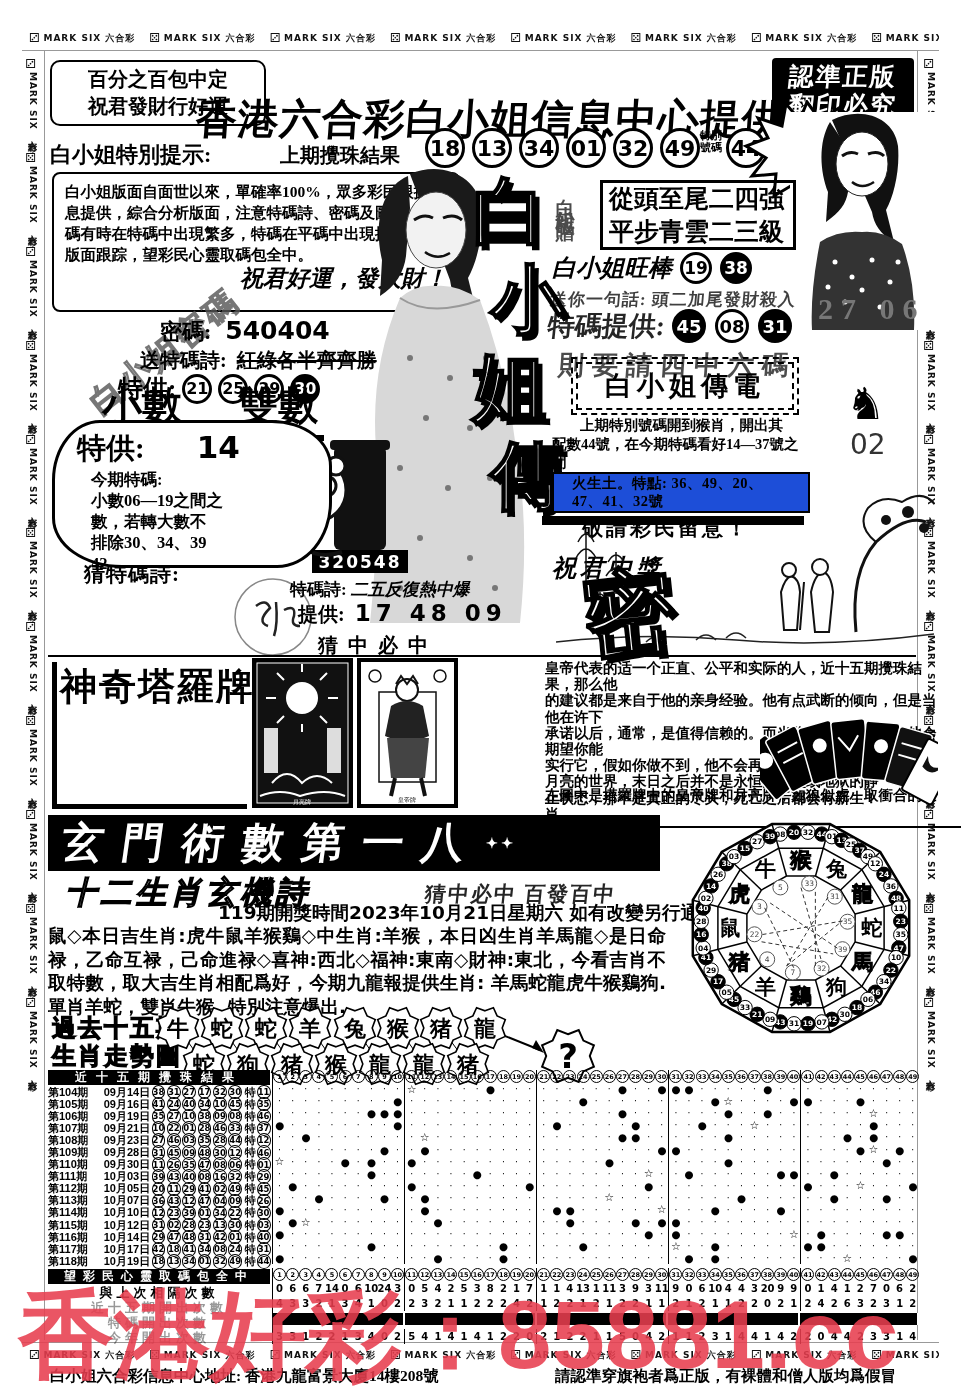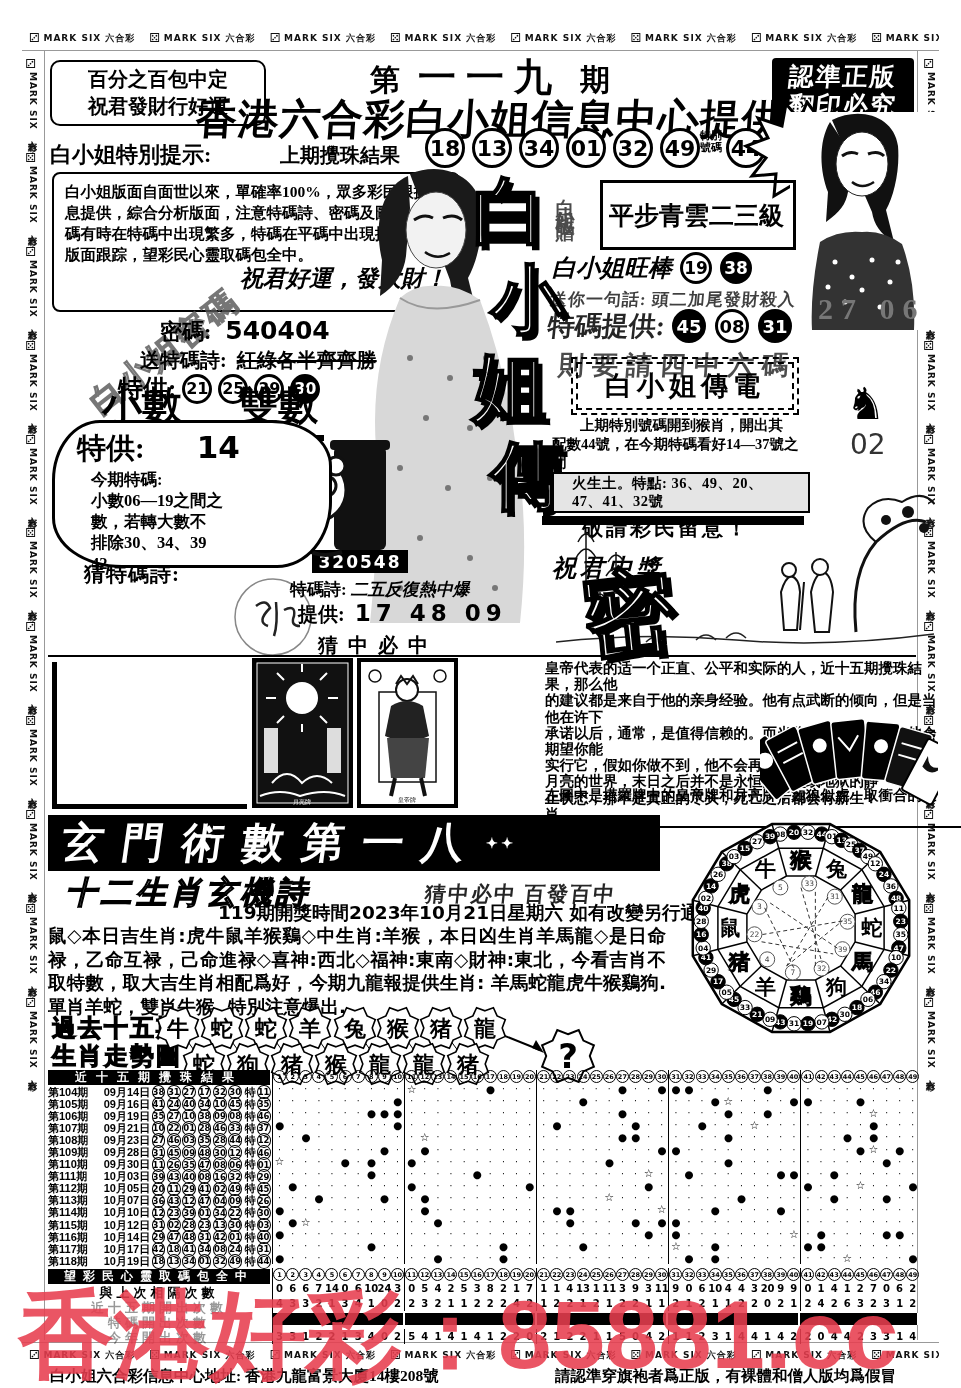--- a/index.html
+++ b/index.html
@@ -208,25 +208,20 @@
         <span class="die">⚂</span>
         <span>MARK SIX 六合彩</span>
       </span>
     </div>
 
   <div class="abs box2" style="left:50px;top:60px;width:212px;height:62px;border-radius:10px;display:flex;flex-direction:column;align-items:center;justify-content:center;">
     <div class="b" style="font-size:20px;">百分之百包中定</div>
     <div class="b" style="font-size:20px;">祝君發財行好運</div>
   </div>
 
-  <div class="abs" style="left:280px;top:52px;width:420px;text-align:center;font-weight:bold;">
-    <span style="font-size:30px;">第</span>
-    <span style="font-size:38px;letter-spacing:10px;margin:0 14px;">一一九</span>
-    <span style="font-size:30px;">期</span>
-  </div>
 
   <div class="abs b" style="left:190px;top:92px;width:600px;font-size:41px;transform:skewX(-4deg);letter-spacing:1px;text-align:center;">香港六合彩白小姐信息中心提供</div>
 
   <div class="abs black-banner" style="left:772px;top:58px;width:142px;height:66px;flex-direction:column;border-radius:4px;">
     <div style="font-size:25px;letter-spacing:2px;transform:skewX(-6deg);">認準正版</div>
     <div style="font-size:25px;letter-spacing:2px;transform:skewX(-6deg);margin-top:-4px;">翻印必究</div>
   </div>
 
   <div class="abs b" style="left:50px;top:140px;font-size:22px;">白小姐特別提示:</div>
   <div class="abs b" style="left:280px;top:142px;font-size:20px;">上期攪珠結果</div>
@@ -353,20 +348,21 @@
   <div class="abs" id="vertical-title" style="left:462px;top:168px;width:95px;">
       <div class="outline-txt" style="font-size: 74px; line-height: 88px; text-align: center; transform: translateX(0px);">白</div>
       <div class="outline-txt" style="font-size: 74px; line-height: 88px; text-align: center; transform: translateX(18px);">小</div>
       <div class="outline-txt" style="font-size: 74px; line-height: 88px; text-align: center; transform: translateX(0px);">姐</div>
       <div class="outline-txt" style="font-size: 74px; line-height: 88px; text-align: center; transform: translateX(18px);">傳</div>
     </div>
   <div class="abs outline-txt" style="left:582px;top:552px;font-size:92px;transform:rotate(-6deg);z-index:4;">密</div>
 
   <div class="abs b" style="left:552px;top:184px;writing-mode:vertical-rl;font-size:19px;letter-spacing:6px;opacity:.7;">白小姐敬贈</div>
   <div class="abs" style="left:600px;top:180px;width:196px;height:70px;border:3.5px solid #000;display:flex;flex-direction:column;justify-content:center;padding-left:6px;box-sizing:border-box;">
+    <div class="b" style="font-size:25px;">從頭至尾二四強</div>
     <div class="b" style="font-size:25px;">平步青雲二三級</div>
   </div>
   <div class="abs" style="left:552px;top:252px;display:flex;align-items:center;gap:8px;">
     <span class="b" style="font-size:24px;font-style:italic;">白小姐旺棒</span>
     <span id="wangbang-circles" style="display:inline-flex;gap:8px;">
         <span class="nc" style="width: 32px; height: 32px; font-size: 17px;">19</span>
         <span class="nc filled" style="width: 32px; height: 32px; font-size: 17px;">38</span>
       </span>
   </div>
   <div class="abs b" style="left:550px;top:288px;font-size:17px;opacity:.75;transform:skewX(-5deg);letter-spacing:1px;">送你一句話: 頭二加尾發財殺入</div>
@@ -379,21 +375,21 @@
       </span>
   </div>
   <div class="abs b" style="left:558px;top:348px;font-size:26px;letter-spacing:8px;opacity:.7;transform:skewX(-4deg);">則要請四中六碼</div>
 
   <div class="abs" style="left:576px;top:362px;width:214px;height:44px;border:2px dashed #000;outline:2px dashed #000;outline-offset:3px;display:flex;align-items:center;justify-content:center;">
     <span class="b" style="font-size:27px;letter-spacing:5px;">白小姐傳電</span>
   </div>
   <div class="abs b" style="left:552px;top:416px;width:258px;font-size:14.5px;line-height:18.5px;">
     <div style="text-indent:28px;">上期特別號碼開到猴肖，開出其</div>
     <div>配數44號，在今期特碼看好14—37號之間</div>
-    <div style="letter-spacing:.5px;border:2px solid #000;background:#e5e5e5;padding:0 18px;display:inline-block;">火生土。特點: 36、49、20、47、41、32號</div>
+    <div style="letter-spacing:.5px;border:2px solid #000;background:#1d4ed8;padding:0 18px;display:inline-block;">火生土。特點: 36、49、20、47、41、32號</div>
     <div style="height:9px;background:#000;margin-top:3px;width:262px;margin-left:-10px;"></div>
   </div>
   <div class="abs b" style="left:582px;top:514px;font-size:21px;letter-spacing:3px;">敬請彩民留意！</div>
   <div class="abs b" style="left:552px;top:552px;font-size:24px;font-style:italic;letter-spacing:4px;">祝君中獎</div>
 
   <div class="abs" style="left:846px;top:378px;font-size:44px;">♞</div>
   <div class="abs sans" style="left:850px;top:428px;font-size:28px;color:#333;">02</div>
 
   <svg class="abs" style="left:556px;top:472px;" width="378" height="192" viewBox="0 0 378 192">
     <path d="M0,170 Q90,160 180,168 T378,162" stroke="#222" stroke-width="1.5" fill="none"></path>
@@ -429,20 +425,21 @@
     <span class="b" style="font-size:17px;">特碼詩:</span>
     <span class="b" style="font-size:17px;font-style:italic;">二五反復熱中爆</span>
   </div>
   <div class="abs" style="left:298px;top:600px;">
     <span class="b" style="font-size:20px;">提供:</span>
     <span class="b sans" style="font-size:23px;letter-spacing:5px;margin-left:6px;">17 48 09</span>
   </div>
   <div class="abs b" style="left:318px;top:632px;font-size:20px;letter-spacing:10px;">猜中必中</div>
 
   <div class="abs" style="left:48px;top:655px;width:868px;border-top:2px solid #000;"></div>
+  <div class="abs b" style="left:60px;top:662px;font-size:37px;letter-spacing:2px;font-family:'DejaVu Sans',sans-serif;">神奇塔羅牌</div>
   <div class="abs" style="left:52px;top:662px;width:190px;height:142px;border-left:5px solid #000;border-bottom:5px solid #000;"></div>
 
   <svg class="abs" style="left:252px;top:658px;" width="101" height="150" viewBox="0 0 101 150">
     <rect x="0" y="0" width="101" height="150" fill="#000"></rect>
     <rect x="5" y="5" width="91" height="140" fill="#111" stroke="#fff" stroke-width="1"></rect>
     <circle cx="50" cy="40" r="16" fill="#fff"></circle>
     <g stroke="#fff" stroke-width="2">
         <path d="M50,14 v-8 M50,66 v8 M24,40 h-10 M76,40 h10 M32,22 l-7,-7 M68,22 l7,-7 M32,58 l-7,7 M68,58 l7,7"></path>
       </g>
     <rect x="12" y="70" width="14" height="45" fill="#ddd"></rect>

